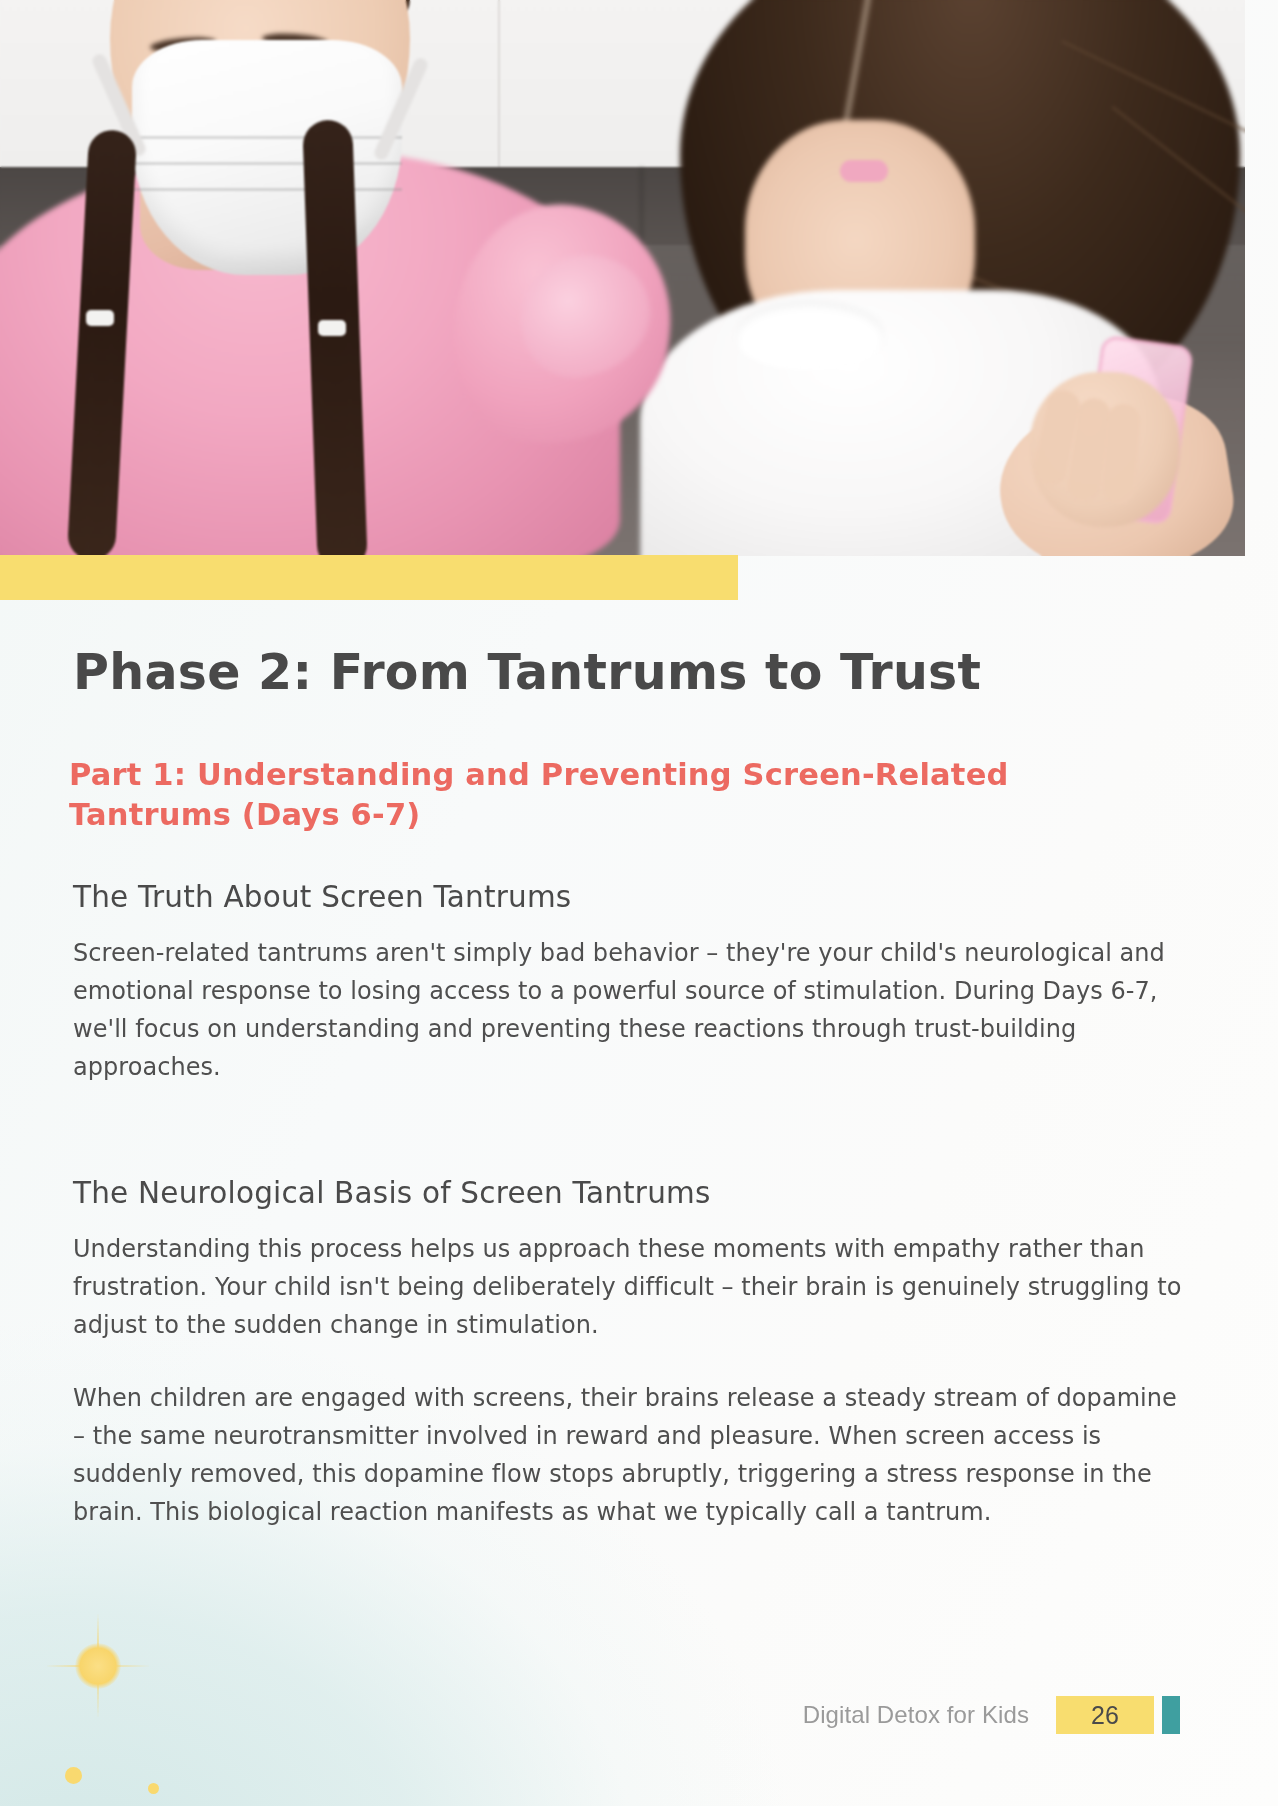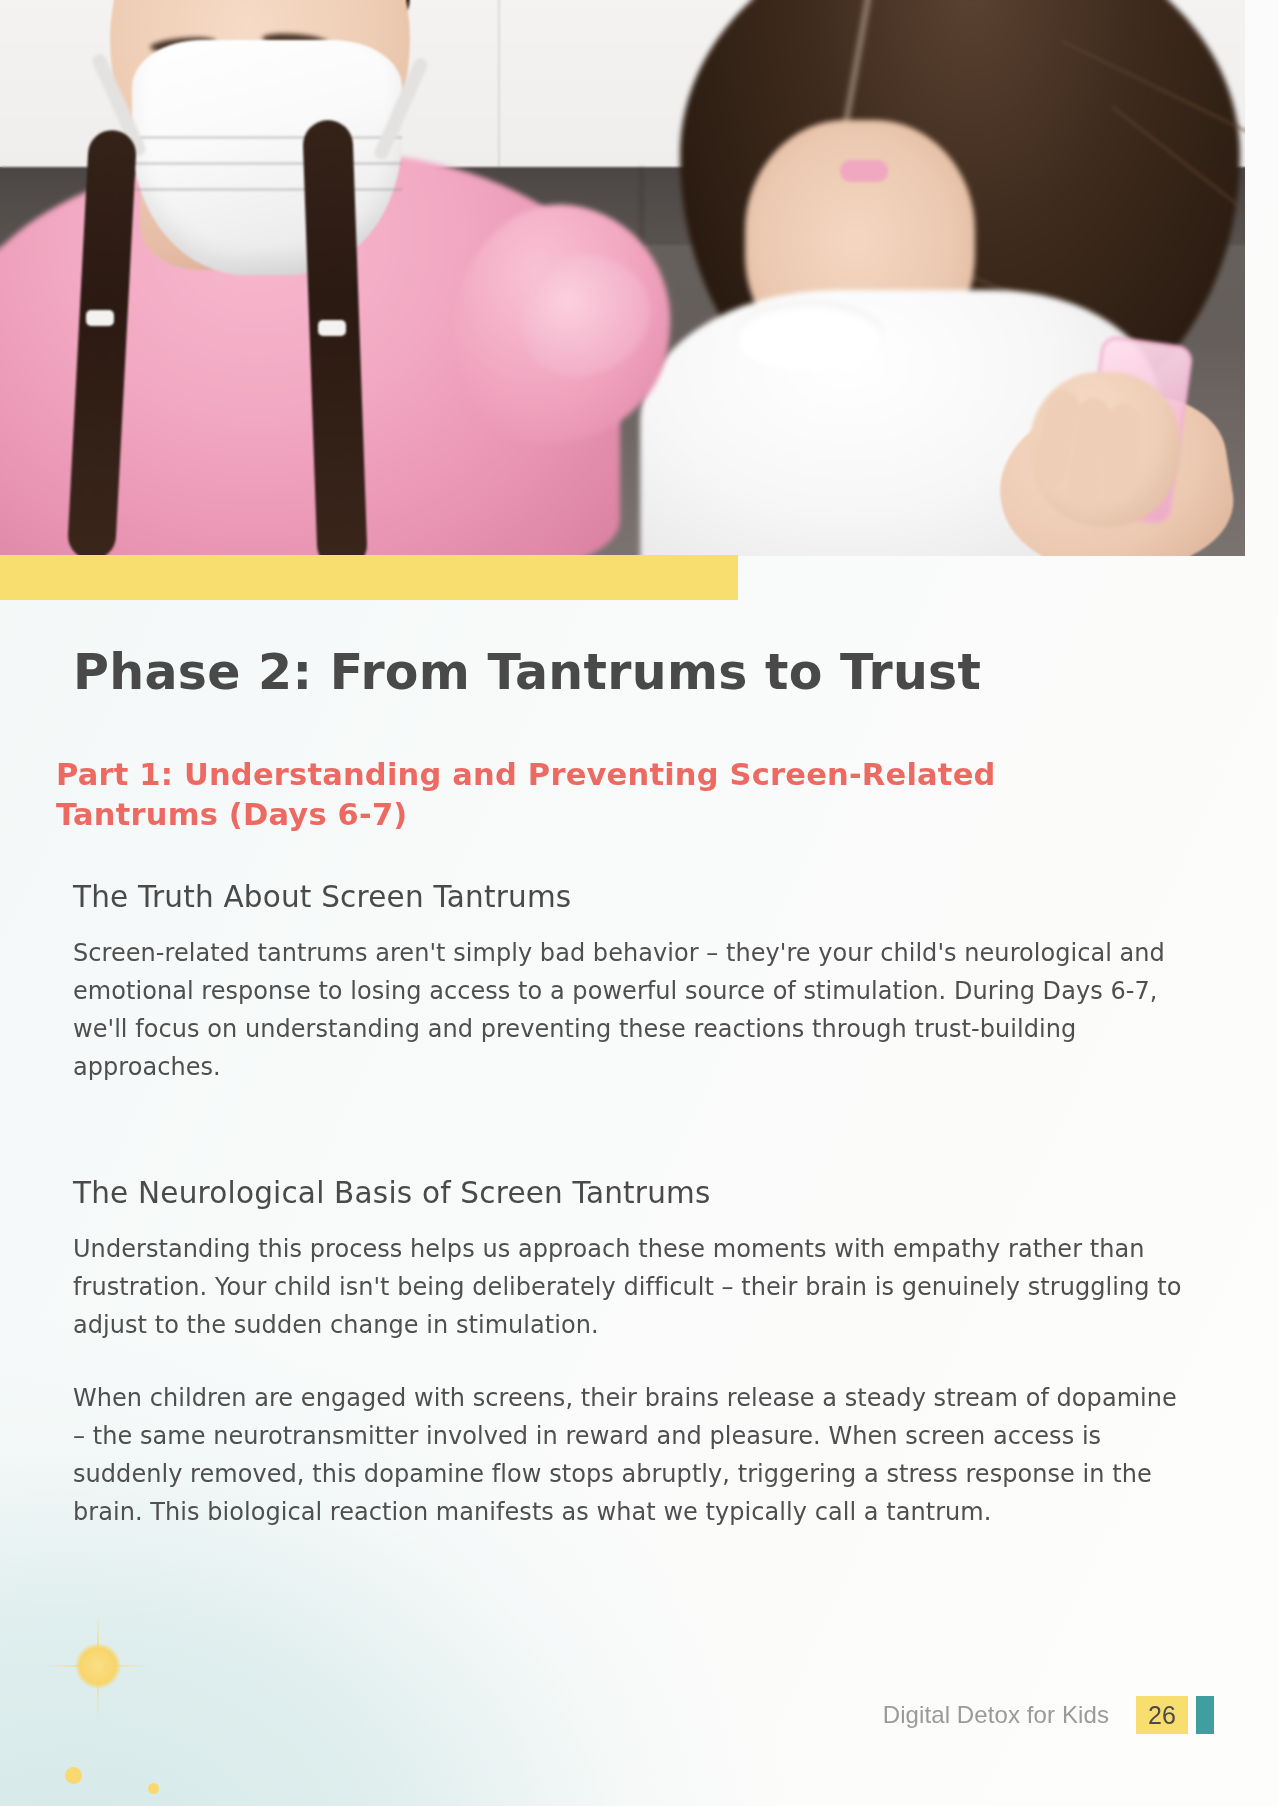--- a/index.html
+++ b/index.html
@@ -193,21 +193,21 @@
     background:#f8dd6f;
   }
 
   #page-title {
     position:absolute; left:73px; top:644px;
     font-size:49px; font-weight:bold; color:#494949;
     letter-spacing:0.3px; white-space:nowrap;
   }
 
   #page-subtitle {
-    position:absolute; left:56px; top:755px; width:1020px;
+    position:absolute; left:69px; top:755px; width:1020px;
     font-size:30.5px; font-weight:bold; color:#ec6a61;
     line-height:1.32; letter-spacing:0.2px;
   }
 
   .section {
     position:absolute; left:73px; width:1110px;
   }
   .sec-heading {
     font-size:29.5px; font-weight:normal; color:#4a4a4a;
     letter-spacing:0.2px; margin-bottom:20px;
@@ -246,30 +246,30 @@
     border-radius:50%;
   }
   .dot {
     position:absolute; background:#f9d96f; border-radius:50%;
   }
   #dot-1 { left:65px; top:1767px; width:17px; height:17px; }
   #dot-2 { left:148px; top:1783px; width:11px; height:11px; }
 
   
   #footer {
-    position:absolute; right:64px; bottom:72px;
+    position:absolute; right:98px; bottom:72px;
     display:flex; align-items:center; height:38px;
   }
   #footer-label {
     font-family:"Liberation Sans", sans-serif;
     font-size:24px; color:#9a9a9a; letter-spacing:0.1px;
     margin-right:27px;
   }
   #page-number-box {
-    width:52px; height:38px;
+    width:98px; height:38px;
     background:#f8dd6f;
     display:flex; align-items:center; justify-content:center;
     font-family:"Liberation Sans", sans-serif;
     font-size:25px; color:#4a4a4a;
   }
   #footer-accent {
     width:18px; height:38px; background:#3f9fa0; margin-left:8px;
   }
 </style>
 </head>

